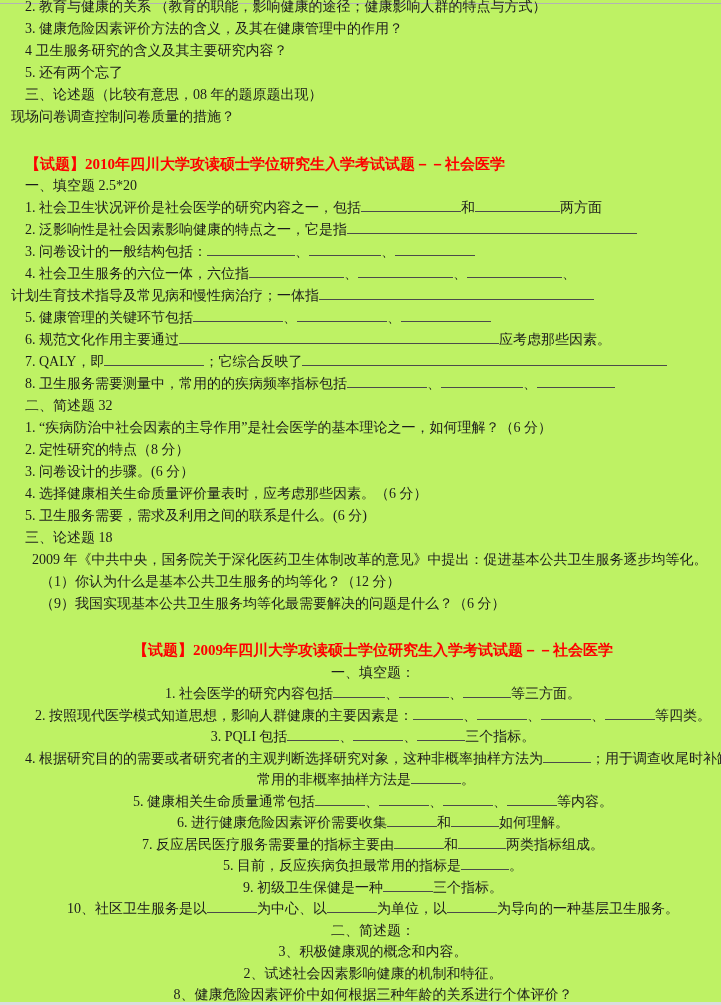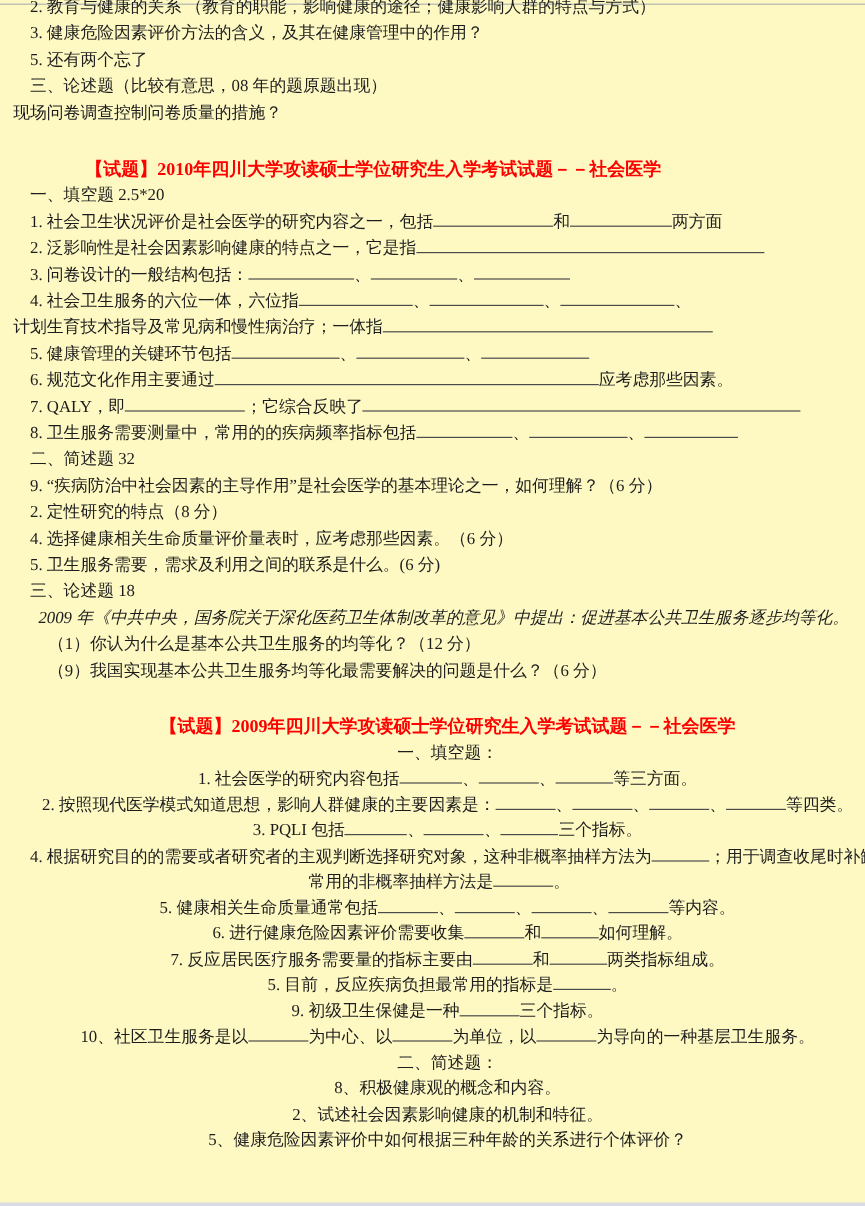--- a/index.html
+++ b/index.html
@@ -1,74 +1,76 @@
 <!DOCTYPE html>
 <html><head>
 <meta charset="utf-8">
 <style>
   html,body{margin:0;padding:0;background:#ffffff;}
   .page{
     position:relative;
     width:721px;height:1005px;
-    background:#fef9c3;
+    background:#bef264;
     overflow:hidden;
     font-family:"Liberation Serif","DejaVu Serif",serif;
     color:#1c1c1c;
   }
   .top-rule{position:absolute;top:3px;left:0;width:721px;height:1px;background:#b3b3b3;}
   .bottom-bar{position:absolute;bottom:0;left:0;width:721px;height:3px;background:#d9dce0;}
   .doc{position:relative;margin-top:-4px;}
   .line{
     line-height:22px;
     font-size:14px;
     white-space:nowrap;
     padding-left:25px;
   }
   .ind-wrap{padding-left:11px;}
   .ind-sub{padding-left:40px;}
-  .ind-y2009{padding-left:32px;font-style:italic;}
+  .ind-y2009{padding-left:32px;}
   .red-heading{font-weight:bold;font-size:15px;}
   .sec-exam-2010{margin-top:25px;}
   .sec-exam-2009{margin-top:25px;text-align:center;}
   .sec-exam-2009 .line{line-height:21.5px;}
   .blank{
     display:inline-block;
     height:13px;
     border-bottom:1px solid #4b4b4b;
     vertical-align:baseline;
   }
 </style>
 </head>
 <body>
 
 <div class="page">
   <div class="top-rule"></div>
   <div class="doc" style="color: rgb(28, 28, 28);">
       <div class="section sec-prev-exam-tail">
         <div class="line ind-normal"><span>2. 教育与健康的关系 （教育的职能，影响健康的途径；健康影响人群的特点与方式）</span></div>
         <div class="line ind-normal"><span>3. 健康危险因素评价方法的含义，及其在健康管理中的作用？</span></div>
+        <div class="line ind-normal"><span>4 卫生服务研究的含义及其主要研究内容？</span></div>
         <div class="line ind-normal"><span>5. 还有两个忘了</span></div>
         <div class="line ind-normal"><span>三、论述题（比较有意思，08 年的题原题出现）</span></div>
         <div class="line ind-wrap"><span>现场问卷调查控制问卷质量的措施？</span></div>
       </div>
       <div class="section sec-exam-2010">
-        <div class="line ind-normal red-heading" style="color: rgb(254, 0, 0); margin-left: 46px;"><span>【试题】2010年四川大学攻读硕士学位研究生入学考试试题－－社会医学</span></div>
+        <div class="line ind-normal red-heading" style="color: rgb(254, 0, 0);"><span>【试题】2010年四川大学攻读硕士学位研究生入学考试试题－－社会医学</span></div>
         <div class="line ind-normal"><span>一、填空题 2.5*20</span></div>
         <div class="line ind-normal"><span>1. 社会卫生状况评价是社会医学的研究内容之一，包括</span><span class="blank" style="width: 100px; border-bottom-color: rgb(75, 75, 75);"></span><span>和</span><span class="blank" style="width: 85px; border-bottom-color: rgb(75, 75, 75);"></span><span>两方面</span></div>
         <div class="line ind-normal"><span>2. 泛影响性是社会因素影响健康的特点之一，它是指</span><span class="blank" style="width: 290px; border-bottom-color: rgb(75, 75, 75);"></span></div>
         <div class="line ind-normal"><span>3. 问卷设计的一般结构包括：</span><span class="blank" style="width: 88px; border-bottom-color: rgb(75, 75, 75);"></span><span>、</span><span class="blank" style="width: 72px; border-bottom-color: rgb(75, 75, 75);"></span><span>、</span><span class="blank" style="width: 80px; border-bottom-color: rgb(75, 75, 75);"></span></div>
         <div class="line ind-normal"><span>4. 社会卫生服务的六位一体，六位指</span><span class="blank" style="width: 95px; border-bottom-color: rgb(75, 75, 75);"></span><span>、</span><span class="blank" style="width: 95px; border-bottom-color: rgb(75, 75, 75);"></span><span>、</span><span class="blank" style="width: 95px; border-bottom-color: rgb(75, 75, 75);"></span><span>、</span></div>
         <div class="line ind-wrap"><span>计划生育技术指导及常见病和慢性病治疗；一体指</span><span class="blank" style="width: 275px; border-bottom-color: rgb(75, 75, 75);"></span></div>
         <div class="line ind-normal"><span>5. 健康管理的关键环节包括</span><span class="blank" style="width: 90px; border-bottom-color: rgb(75, 75, 75);"></span><span>、</span><span class="blank" style="width: 90px; border-bottom-color: rgb(75, 75, 75);"></span><span>、</span><span class="blank" style="width: 90px; border-bottom-color: rgb(75, 75, 75);"></span></div>
         <div class="line ind-normal"><span>6. 规范文化作用主要通过</span><span class="blank" style="width: 320px; border-bottom-color: rgb(75, 75, 75);"></span><span>应考虑那些因素。</span></div>
         <div class="line ind-normal"><span>7. QALY，即</span><span class="blank" style="width: 100px; border-bottom-color: rgb(75, 75, 75);"></span><span>；它综合反映了</span><span class="blank" style="width: 365px; border-bottom-color: rgb(75, 75, 75);"></span></div>
         <div class="line ind-normal"><span>8. 卫生服务需要测量中，常用的的疾病频率指标包括</span><span class="blank" style="width: 80px; border-bottom-color: rgb(75, 75, 75);"></span><span>、</span><span class="blank" style="width: 82px; border-bottom-color: rgb(75, 75, 75);"></span><span>、</span><span class="blank" style="width: 78px; border-bottom-color: rgb(75, 75, 75);"></span></div>
         <div class="line ind-normal"><span>二、简述题 32</span></div>
-        <div class="line ind-normal"><span>9. “疾病防治中社会因素的主导作用”是社会医学的基本理论之一，如何理解？（6 分）</span></div>
+        <div class="line ind-normal"><span>1. “疾病防治中社会因素的主导作用”是社会医学的基本理论之一，如何理解？（6 分）</span></div>
         <div class="line ind-normal"><span>2. 定性研究的特点（8 分）</span></div>
+        <div class="line ind-normal"><span>3. 问卷设计的步骤。(6 分）</span></div>
         <div class="line ind-normal"><span>4. 选择健康相关生命质量评价量表时，应考虑那些因素。（6 分）</span></div>
         <div class="line ind-normal"><span>5. 卫生服务需要，需求及利用之间的联系是什么。(6 分)</span></div>
         <div class="line ind-normal"><span>三、论述题 18</span></div>
         <div class="line ind-y2009"><span>2009 年《中共中央，国务院关于深化医药卫生体制改革的意见》中提出：促进基本公共卫生服务逐步均等化。</span></div>
         <div class="line ind-sub"><span>（1）你认为什么是基本公共卫生服务的均等化？（12 分）</span></div>
         <div class="line ind-sub"><span>（9）我国实现基本公共卫生服务均等化最需要解决的问题是什么？（6 分）</span></div>
       </div>
       <div class="section sec-exam-2009">
         <div class="line ind-normal red-heading" style="color: rgb(254, 0, 0);"><span>【试题】2009年四川大学攻读硕士学位研究生入学考试试题－－社会医学</span></div>
         <div class="line ind-normal"><span>一、填空题：</span></div>
@@ -77,19 +79,19 @@
         <div class="line ind-normal"><span>3. PQLI 包括</span><span class="blank" style="width: 52px; border-bottom-color: rgb(75, 75, 75);"></span><span>、</span><span class="blank" style="width: 50px; border-bottom-color: rgb(75, 75, 75);"></span><span>、</span><span class="blank" style="width: 48px; border-bottom-color: rgb(75, 75, 75);"></span><span>三个指标。</span></div>
         <div class="line ind-normal"><span>4. 根据研究目的的需要或者研究者的主观判断选择研究对象，这种非概率抽样方法为</span><span class="blank" style="width: 48px; border-bottom-color: rgb(75, 75, 75);"></span><span>；用于调查收尾时补缺，</span></div>
         <div class="line ind-wrap"><span>常用的非概率抽样方法是</span><span class="blank" style="width: 50px; border-bottom-color: rgb(75, 75, 75);"></span><span>。</span></div>
         <div class="line ind-normal"><span>5. 健康相关生命质量通常包括</span><span class="blank" style="width: 50px; border-bottom-color: rgb(75, 75, 75);"></span><span>、</span><span class="blank" style="width: 50px; border-bottom-color: rgb(75, 75, 75);"></span><span>、</span><span class="blank" style="width: 50px; border-bottom-color: rgb(75, 75, 75);"></span><span>、</span><span class="blank" style="width: 50px; border-bottom-color: rgb(75, 75, 75);"></span><span>等内容。</span></div>
         <div class="line ind-normal"><span>6. 进行健康危险因素评价需要收集</span><span class="blank" style="width: 50px; border-bottom-color: rgb(75, 75, 75);"></span><span>和</span><span class="blank" style="width: 48px; border-bottom-color: rgb(75, 75, 75);"></span><span>如何理解。</span></div>
         <div class="line ind-normal"><span>7. 反应居民医疗服务需要量的指标主要由</span><span class="blank" style="width: 50px; border-bottom-color: rgb(75, 75, 75);"></span><span>和</span><span class="blank" style="width: 48px; border-bottom-color: rgb(75, 75, 75);"></span><span>两类指标组成。</span></div>
         <div class="line ind-normal"><span>5. 目前，反应疾病负担最常用的指标是</span><span class="blank" style="width: 48px; border-bottom-color: rgb(75, 75, 75);"></span><span>。</span></div>
         <div class="line ind-normal"><span>9. 初级卫生保健是一种</span><span class="blank" style="width: 50px; border-bottom-color: rgb(75, 75, 75);"></span><span>三个指标。</span></div>
         <div class="line ind-normal"><span>10、社区卫生服务是以</span><span class="blank" style="width: 50px; border-bottom-color: rgb(75, 75, 75);"></span><span>为中心、以</span><span class="blank" style="width: 50px; border-bottom-color: rgb(75, 75, 75);"></span><span>为单位，以</span><span class="blank" style="width: 50px; border-bottom-color: rgb(75, 75, 75);"></span><span>为导向的一种基层卫生服务。</span></div>
         <div class="line ind-normal"><span>二、简述题：</span></div>
-        <div class="line ind-normal"><span>8、积极健康观的概念和内容。</span></div>
+        <div class="line ind-normal"><span>3、积极健康观的概念和内容。</span></div>
         <div class="line ind-normal"><span>2、试述社会因素影响健康的机制和特征。</span></div>
-        <div class="line ind-normal"><span>5、健康危险因素评价中如何根据三种年龄的关系进行个体评价？</span></div>
+        <div class="line ind-normal"><span>8、健康危险因素评价中如何根据三种年龄的关系进行个体评价？</span></div>
       </div>
     </div>
   <div class="bottom-bar"></div>
 </div>
 
 </body></html>

